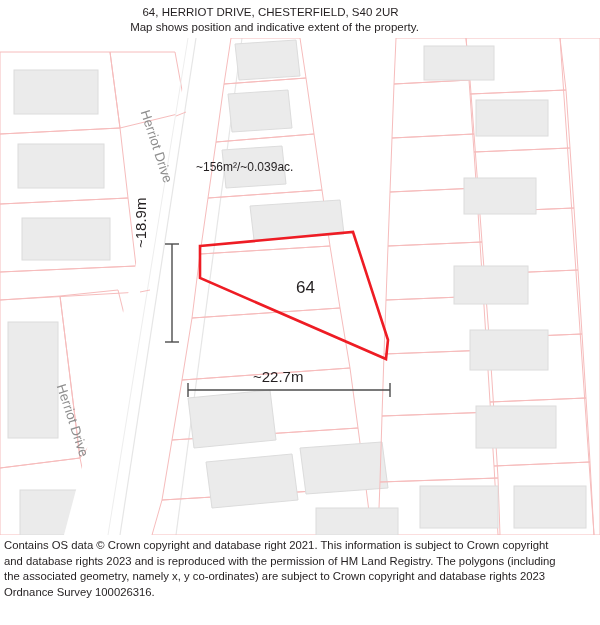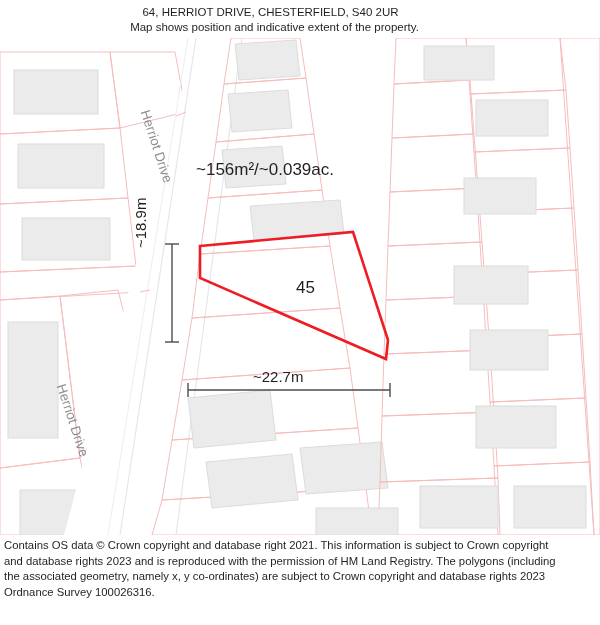--- a/index.html
+++ b/index.html
@@ -77,21 +77,21 @@
   }
   .lbl {
     position: absolute;
     font-size: 13px;
     color: #231f20;
     white-space: nowrap;
   }
   .lbl-area {
     left: 196px;
     top: 122px;
-    font-size: 17px;
+    font-size: 12px;
   }
   .lbl-plotnum {
     left: 296px;
     top: 240px;
     font-size: 17px;
   }
   .lbl-width {
     left: 253px;
     top: 330px;
     font-size: 15px;
@@ -237,21 +237,21 @@
       <g stroke="#4d4d4d" stroke-width="1.4" fill="none">
         <line x1="172" y1="206" x2="172" y2="304"></line>
         <line x1="165" y1="206" x2="179" y2="206"></line>
         <line x1="165" y1="304" x2="179" y2="304"></line>
       </g>
 
     </svg>
 
     <div class="label-overlay">
       <div class="lbl lbl-area">~156m²/~0.039ac.</div>
-      <div class="lbl lbl-plotnum">45</div>
+      <div class="lbl lbl-plotnum">64</div>
       <div class="lbl lbl-width">~22.7m</div>
       <div class="lbl lbl-height">~18.9m</div>
       <div class="street street-1">Herriot Drive</div>
       <div class="street street-2">Herriot Drive</div>
     </div>
   </div>
 
   <div class="footer">
     <p>Contains OS data © Crown copyright and database right 2021. This information is subject to Crown copyright and database rights 2023 and is reproduced with the permission of HM Land Registry. The polygons (including the associated geometry, namely x, y co-ordinates) are subject to Crown copyright and database rights 2023 Ordnance Survey 100026316.</p>
   </div>

